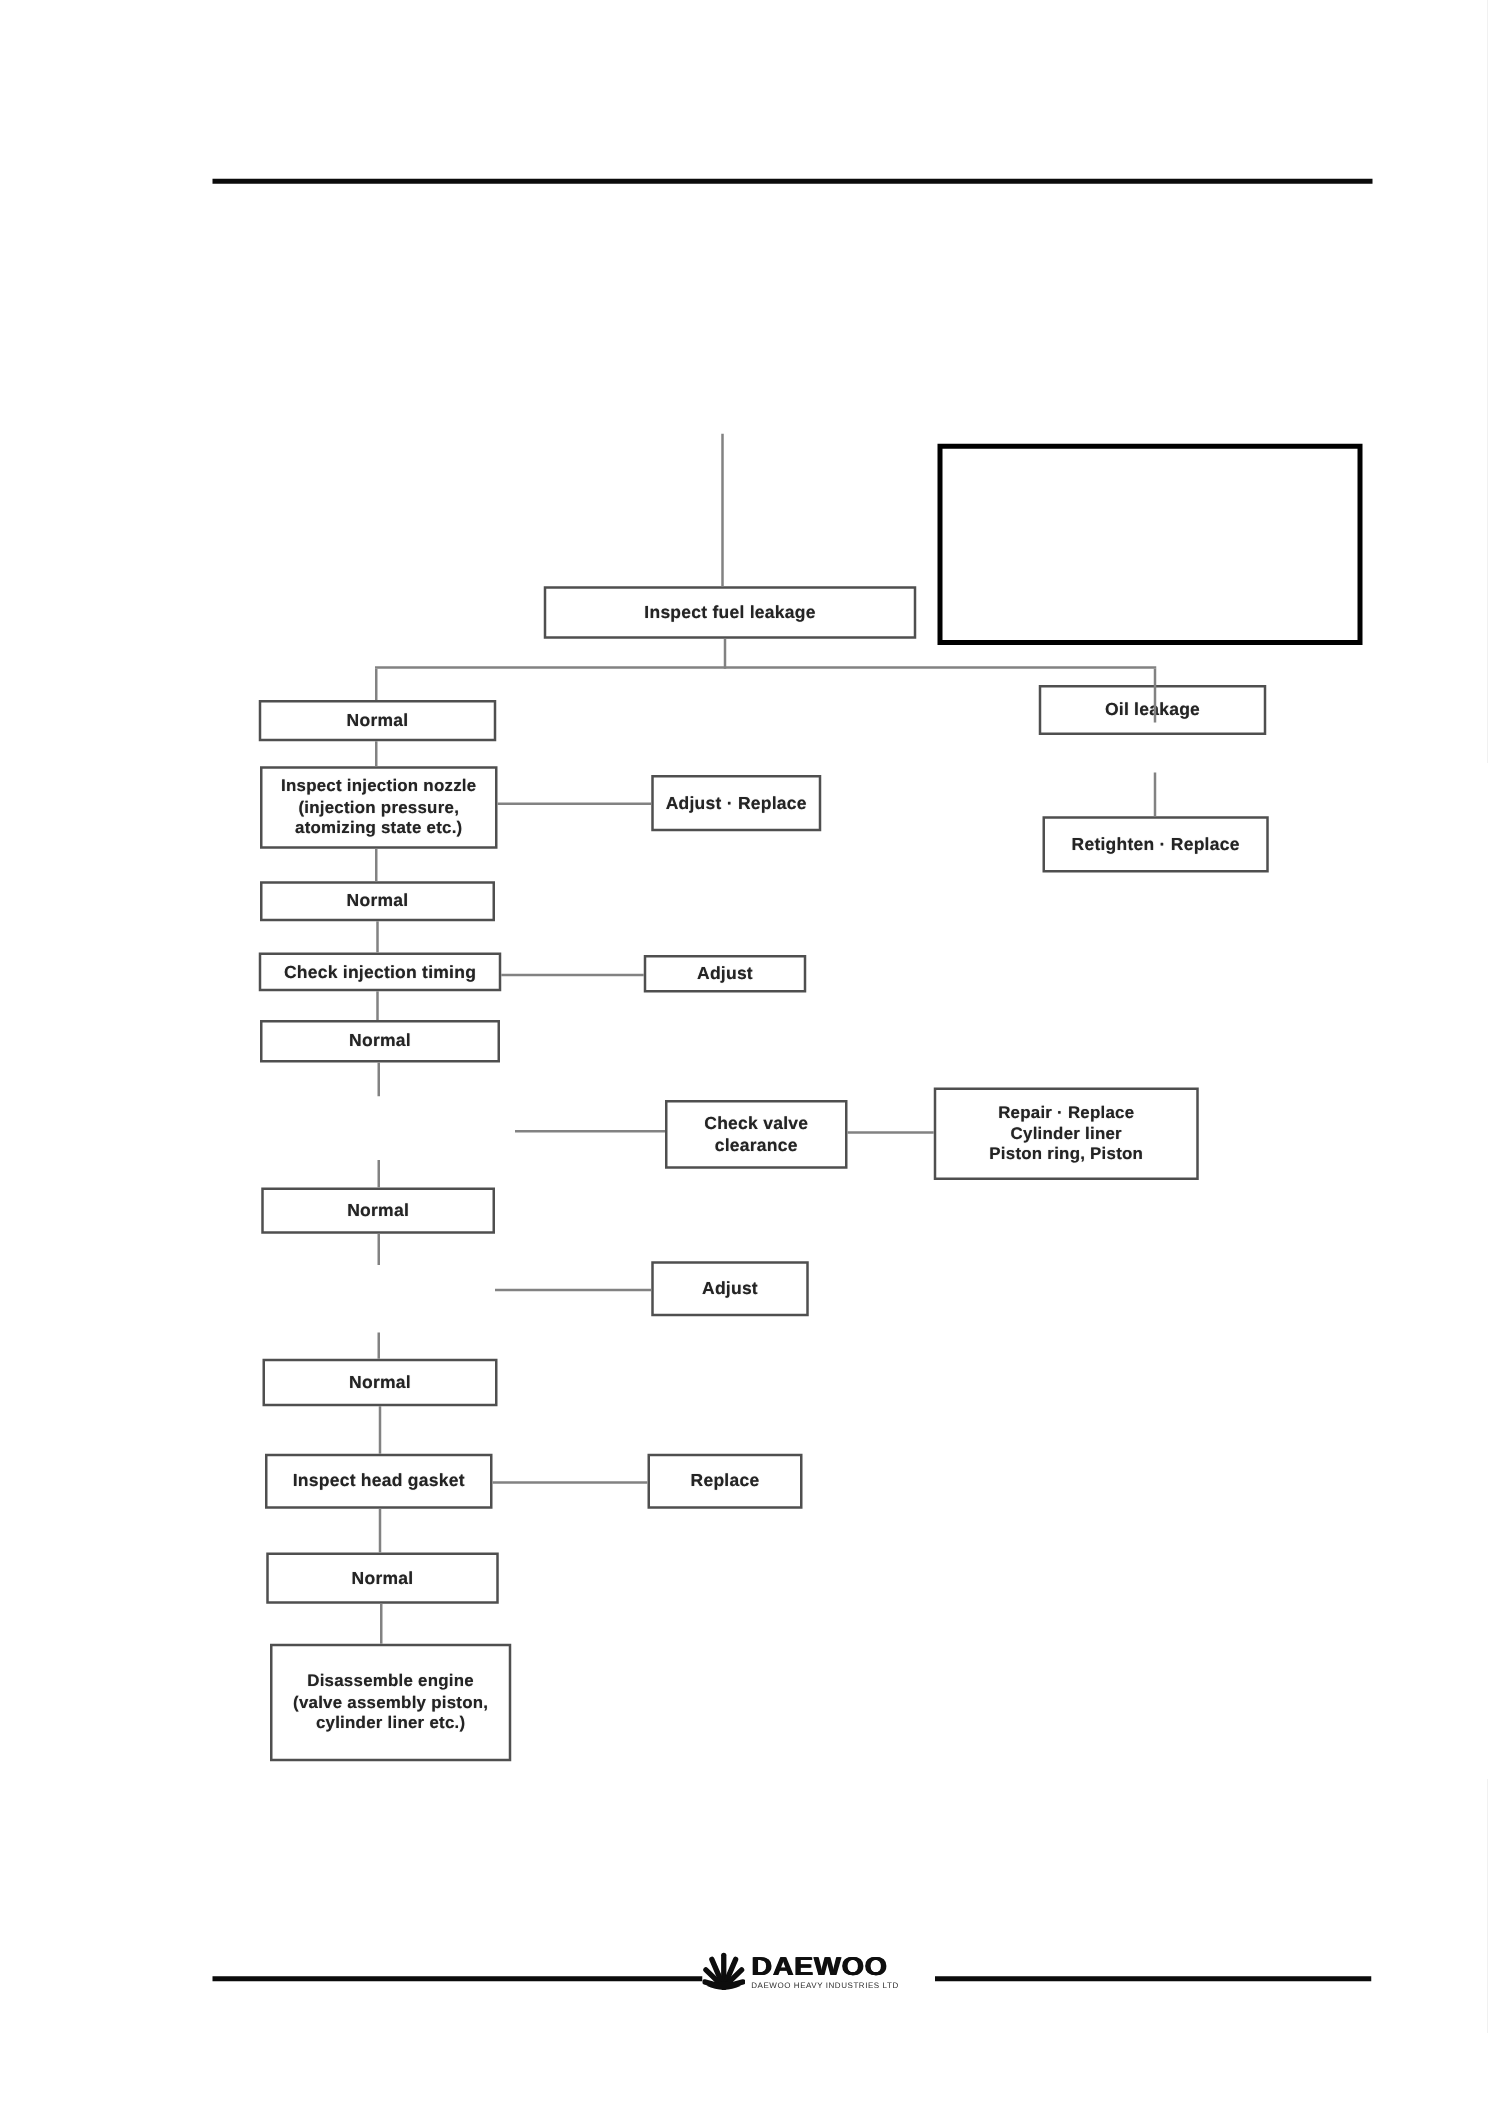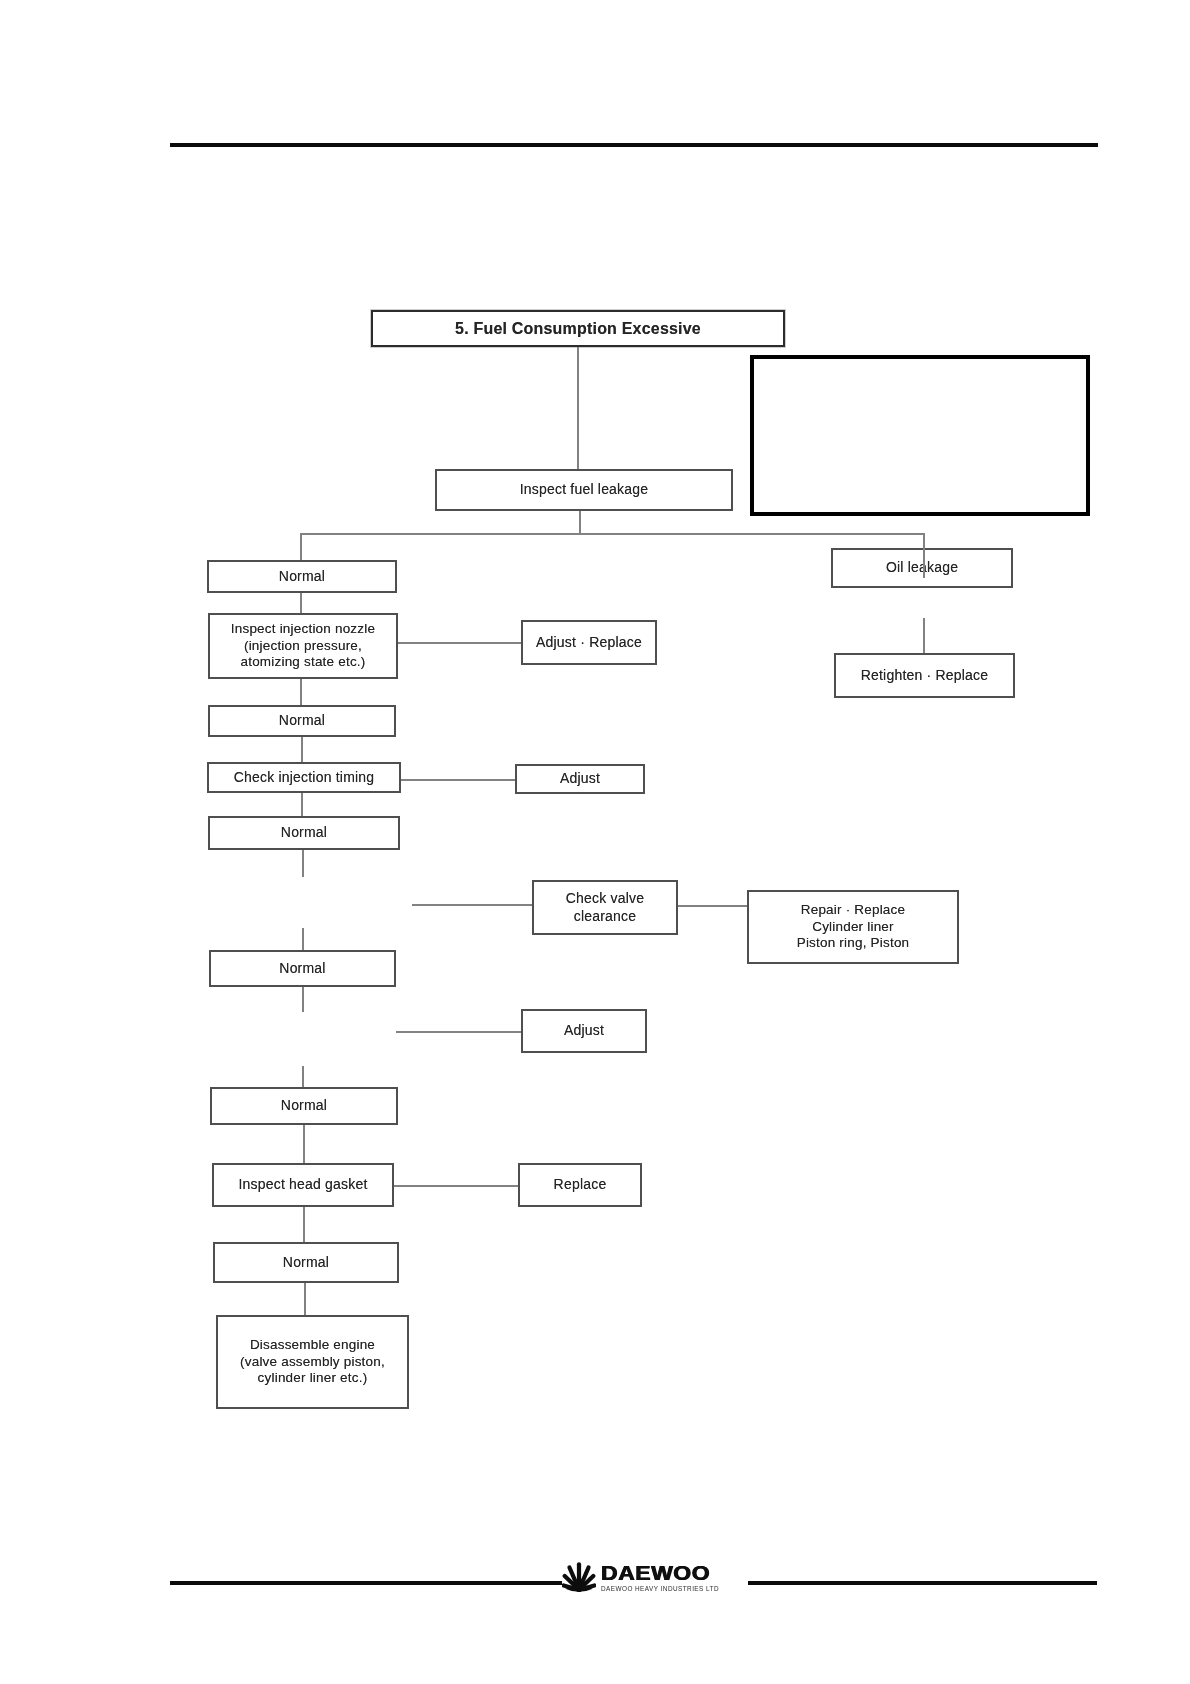--- a/index.html
+++ b/index.html
@@ -17,20 +17,21 @@
     box-sizing:border-box;
     border:2px solid #4f4f4f;
     background:#fff;
     display:flex;align-items:center;justify-content:center;
     text-align:center;
     font-size:14px;line-height:1.22;
     color:#242424;
     white-space:pre-line;
     letter-spacing:0.2px;
     text-shadow:0 0 0.6px rgba(20,20,20,0.55);
+    font-weight:bold;
   }
   .node.title-box{
     font-weight:bold;font-size:16px;
     border:2px solid #2c2c2c;
     box-shadow:0 0 0 1px rgba(60,60,60,0.25);
   }
   .node.heavy{border:4px solid #000;}
   .node.small-text{font-size:13.5px;}
   .lnv,.lnh{position:absolute;background:#828282;}
   .lnv{width:2px;}
@@ -51,21 +52,20 @@
     white-space:nowrap;
   }
 </style>
 </head>
 <body>
 
 <div class="page">
 
   <div class="rule" style="left:170px;top:143px;width:928px;"></div>
 
-  <div class="node title-box" style="left:371px;top:310px;width:414px;height:37px;">5. Fuel Consumption Excessive</div>
 
   <div class="node heavy" style="left:750px;top:355px;width:340px;height:161px;"></div>
 
   <div class="node" style="left:435px;top:469px;width:298px;height:42px;">Inspect fuel leakage</div>
 
   <div class="node" style="left:207px;top:560px;width:190px;height:33px;">Normal</div>
 
   <div class="node" style="left:831px;top:548px;width:182px;height:40px;">Oil leakage</div>
 
   <div class="node small-text" style="left:208px;top:613px;width:190px;height:66px;">Inspect injection nozzle
@@ -81,21 +81,21 @@
   <div class="node" style="left:207px;top:762px;width:194px;height:31px;">Check injection timing</div>
 
   <div class="node" style="left:515px;top:764px;width:130px;height:30px;">Adjust</div>
 
   <div class="node" style="left:208px;top:816px;width:192px;height:34px;">Normal</div>
 
 
   <div class="node" style="left:532px;top:880px;width:146px;height:55px;">Check valve
 clearance</div>
 
-  <div class="node small-text" style="left:747px;top:870px;width:212px;height:74px;margin-top:20px;">Repair · Replace
+  <div class="node small-text" style="left:747px;top:870px;width:212px;height:74px;">Repair · Replace
 Cylinder liner
 Piston ring, Piston</div>
 
   <div class="node" style="left:209px;top:950px;width:187px;height:37px;">Normal</div>
 
 
   <div class="node" style="left:521px;top:1009px;width:126px;height:44px;">Adjust</div>
 
   <div class="node" style="left:210px;top:1087px;width:188px;height:38px;">Normal</div>
 

